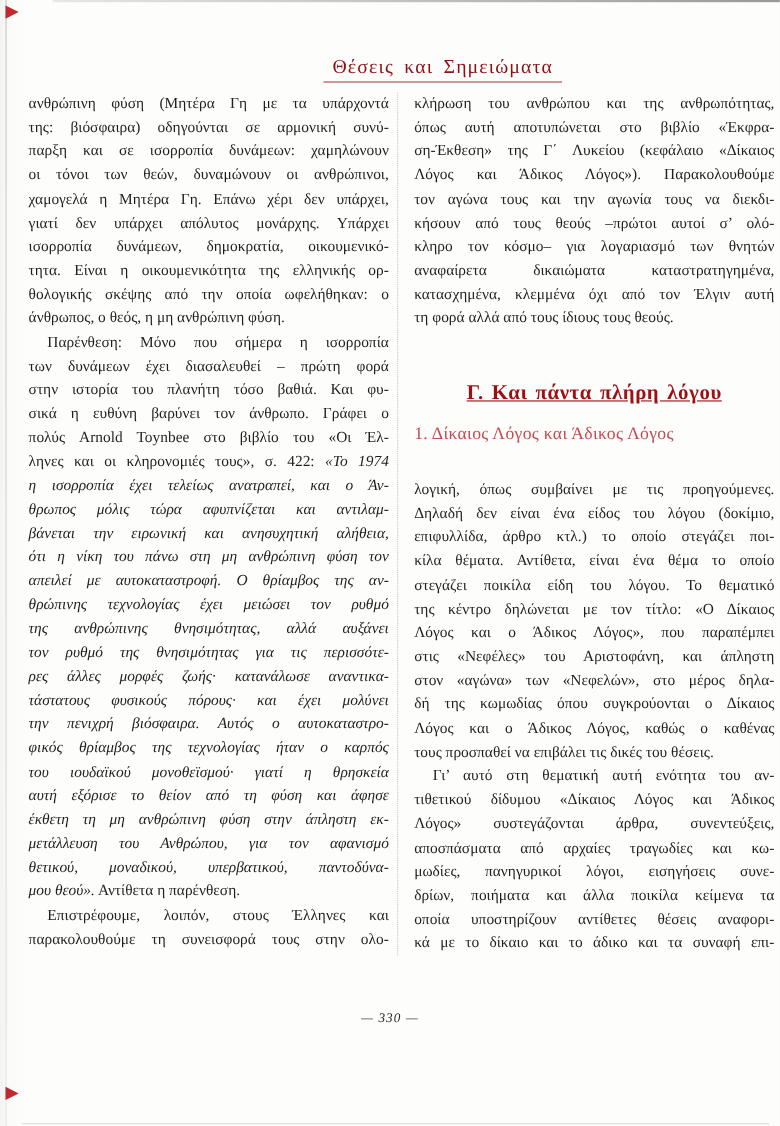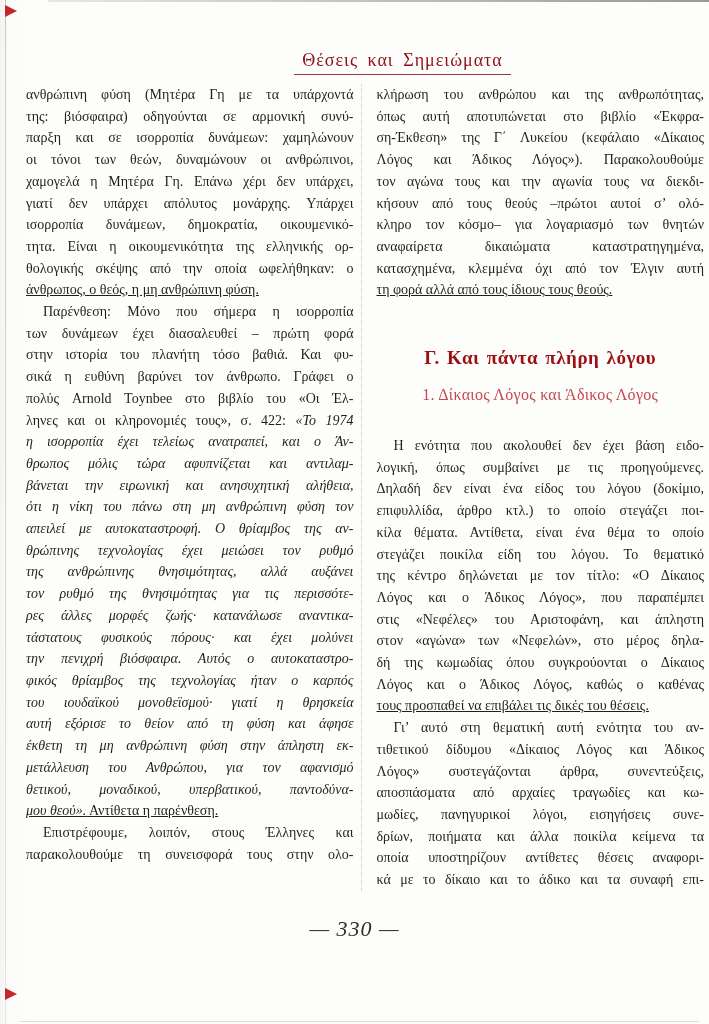--- a/index.html
+++ b/index.html
@@ -46,34 +46,34 @@
     padding:0 8px 3px 8px;border-bottom:1.5px solid rgba(142,17,23,.85);
   }
   .columns{
     position:absolute;top:84px;left:26px;width:678px;
     display:flex;align-items:stretch;
   }
   .col{width:330px;font-size:14px;line-height:21.7px;}
   .divider{width:0;border-left:1px dotted var(--divider);margin-left:7px;margin-right:15px;}
   .para{margin:0;}
   .line{text-align:justify;text-align-last:justify;}
-  .line.last{text-align-last:left;text-decoration:underline;}
+  .line.last{text-align-last:left;}
   .para.indent .line.first{text-indent:17px;}
   .it{font-style:italic;}
   .h1{
     margin-top:44px;color:var(--red-h1);text-align:center;
-    font-weight:bold;font-size:19px;line-height:26px;letter-spacing:.5px;word-spacing:2px;
+    font-weight:bold;font-size:19px;line-height:26px;letter-spacing:.5px;word-spacing:2px;text-decoration:underline;
   }
   .h2{
-    margin-top:13px;color:var(--red-h2);text-align:center;
+    margin-top:13px;color:var(--red-h2);
     font-size:16px;line-height:22px;letter-spacing:.3px;
   }
   .h2 + .para{margin-top:29px;}
   .footer{position:absolute;top:916px;left:0;width:100%;text-align:center;}
-  .footer span{font-style:italic;font-size:22px;color:#2e2d2b;letter-spacing:1px;}
+  .footer span{font-style:italic;font-size:12px;color:#2e2d2b;letter-spacing:1px;}
 </style>
 </head>
 <body>
 
 <div class="page">
   <div class="edge-top"></div>
   <div class="edge-left"></div>
   <div class="edge-bottom"></div>
   <div class="tri tri-top"></div>
   <div class="tri tri-bottom"></div>
@@ -137,21 +137,20 @@
           <div class="line">τον αγώνα τους και την αγωνία τους να διεκδι-</div>
           <div class="line">κήσουν από τους θεούς –πρώτοι αυτοί σ’ ολό-</div>
           <div class="line">κληρο τον κόσμο– για λογαριασμό των θνητών</div>
           <div class="line">αναφαίρετα δικαιώματα καταστρατηγημένα,</div>
           <div class="line">κατασχημένα, κλεμμένα όχι από τον Έλγιν αυτή</div>
           <div class="line last">τη φορά αλλά από τους ίδιους τους θεούς.</div>
         </div>
         <div class="h1">Γ. Και πάντα πλήρη λόγου</div>
         <div class="h2">1. Δίκαιος Λόγος και Άδικος Λόγος</div>
         <div class="para indent">
-          <div class="line first">Η ενότητα που ακολουθεί δεν έχει βάση ειδο-</div>
           <div class="line">λογική, όπως συμβαίνει με τις προηγούμενες.</div>
           <div class="line">Δηλαδή δεν είναι ένα είδος του λόγου (δοκίμιο,</div>
           <div class="line">επιφυλλίδα, άρθρο κτλ.) το οποίο στεγάζει ποι-</div>
           <div class="line">κίλα θέματα. Αντίθετα, είναι ένα θέμα το οποίο</div>
           <div class="line">στεγάζει ποικίλα είδη του λόγου. Το θεματικό</div>
           <div class="line">της κέντρο δηλώνεται με τον τίτλο: «Ο Δίκαιος</div>
           <div class="line">Λόγος και ο Άδικος Λόγος», που παραπέμπει</div>
           <div class="line">στις «Νεφέλες» του Αριστοφάνη, και άπληστη</div>
           <div class="line">στον «αγώνα» των «Νεφελών», στο μέρος δηλα-</div>
           <div class="line">δή της κωμωδίας όπου συγκρούονται ο Δίκαιος</div>

